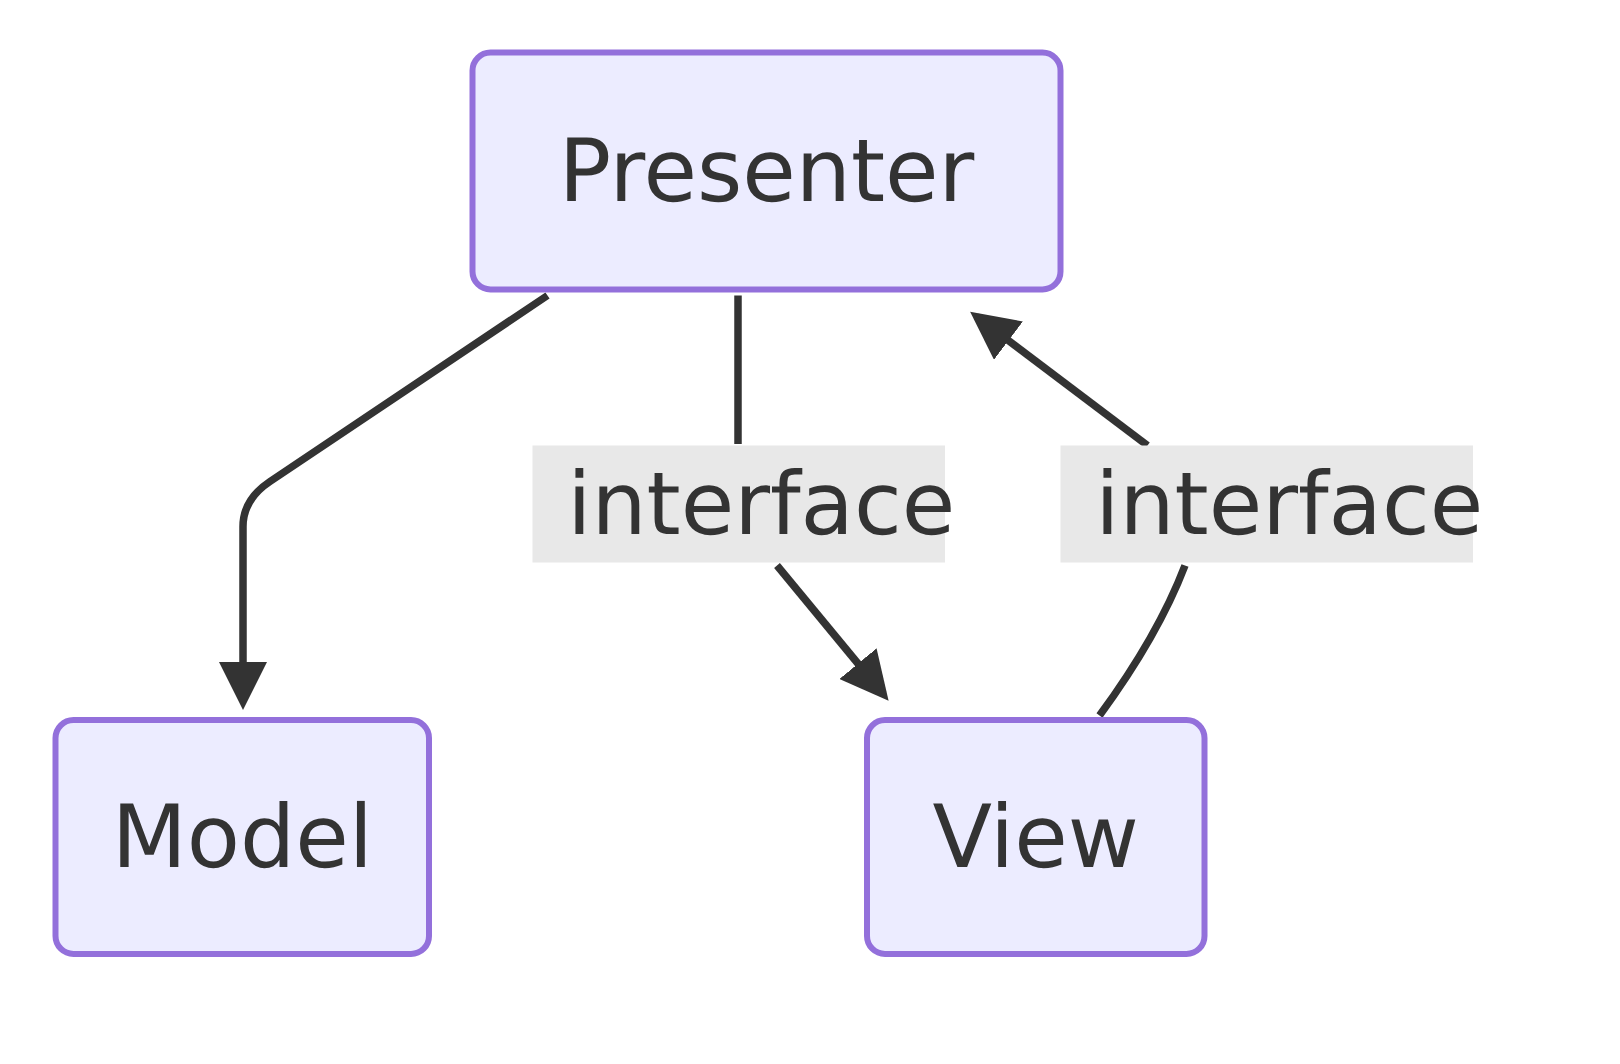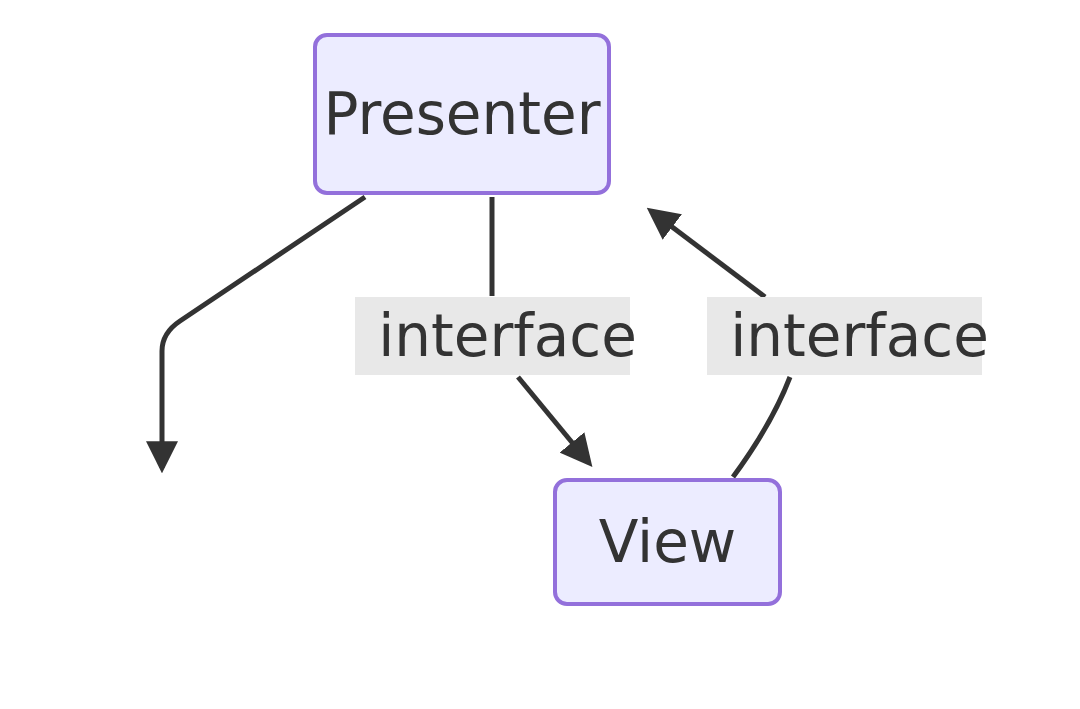--- a/index.html
+++ b/index.html
@@ -34,23 +34,23 @@
     border: 4px solid #9370DB;
     border-radius: 14px;
     display: flex;
     align-items: center;
     justify-content: center;
     color: #333333;
     font-size: 58px;
     line-height: 1;
     text-align: center;
   }
-  .node-presenter { left: 313px; top: 33px;  width: 298px; height: 162px; }
+  .node-presenter { left: 313px; top: 33px;  width: 396px; height: 162px; }
   .node-model     { left: 35px;  top: 478px; width: 253px; height: 160px; }
-  .node-view      { left: 553px; top: 478px; width: 229px; height: 128px; }
+  .node-view      { left: 576px; top: 478px; width: 229px; height: 160px; }
   .edge-label {
     position: absolute;
     box-sizing: border-box;
     background: #e8e8e8;
     color: #333333;
     font-size: 58px;
     line-height: 1;
     display: flex;
     align-items: center;
     justify-content: center;
@@ -88,18 +88,21 @@
   </div>
 
   <div class="edge-label edge-label-2">
     <span>interface</span>
   </div>
 
   <div class="node node-presenter">
     <span>Presenter</span>
   </div>
 
+  <div class="node node-model">
+    <span>Model</span>
+  </div>
 
   <div class="node node-view">
     <span>View</span>
   </div>
 
 </div>
 
 </body></html>

